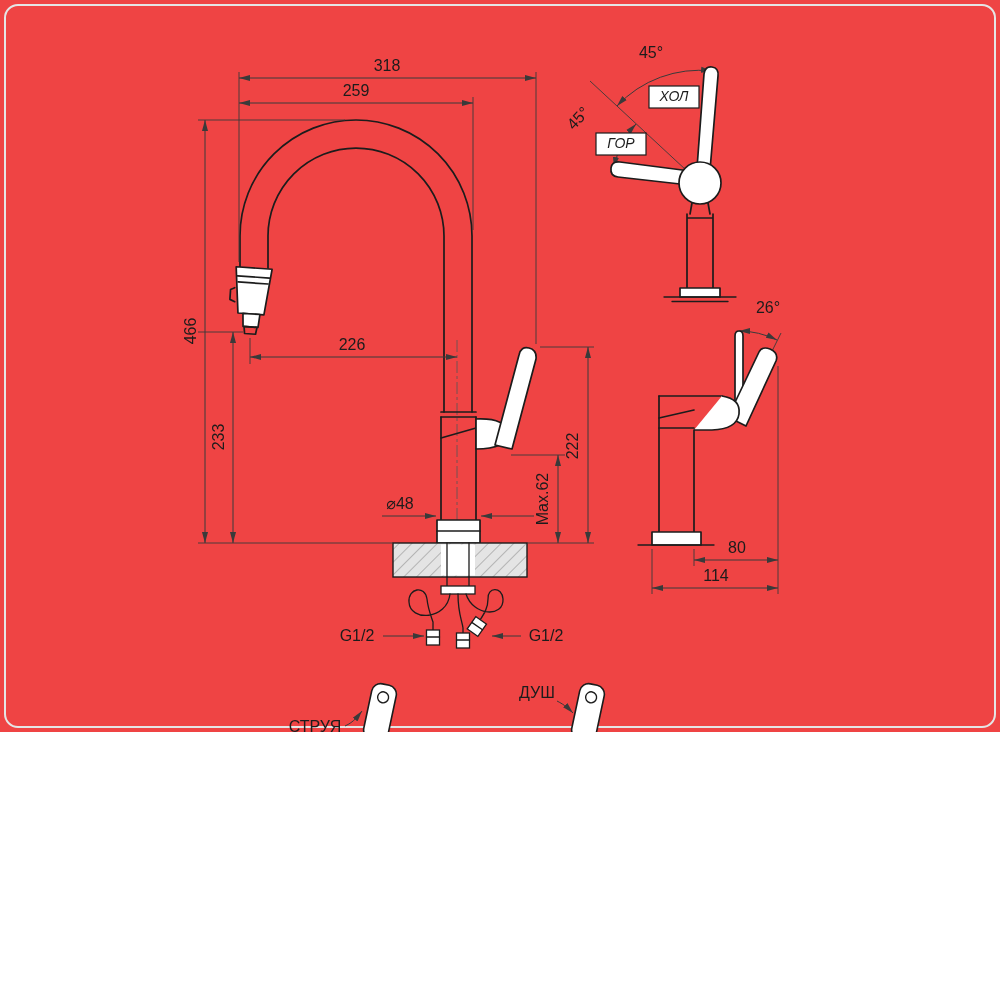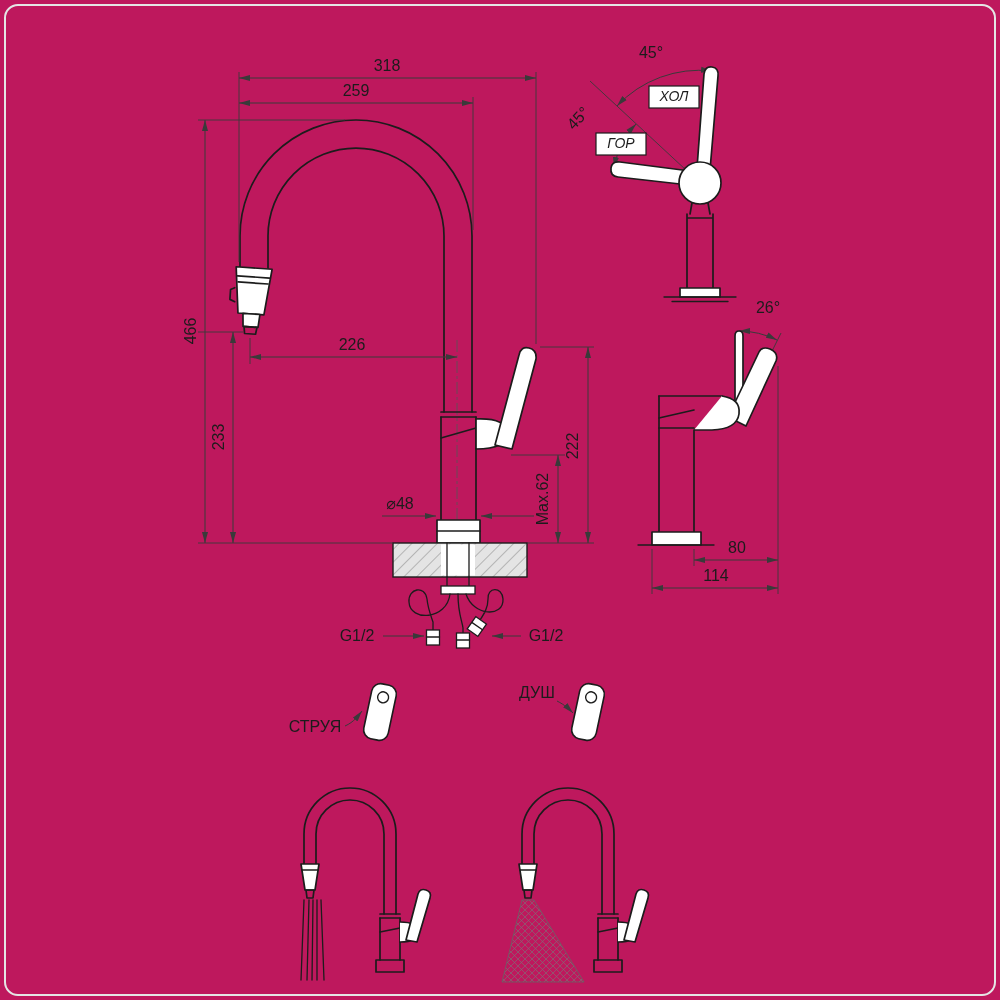--- a/index.html
+++ b/index.html
@@ -1,16 +1,16 @@
 <!DOCTYPE html>
 <html><head>
 <meta charset="utf-8">
 <style>
   html,body{margin:0;padding:0;background:#ffffff;}
-  .canvas{position:relative;width:1000px;height:1000px;background:#be185d;overflow:hidden;}
+  .canvas{position:relative;width:1000px;height:732px;background:#ef4444;overflow:hidden;}
   .frame{position:absolute;inset:4px;border:2px solid #e5e5e5;border-radius:14px;pointer-events:none;}
   svg{position:absolute;left:0;top:0;}
   text{font-family:"Liberation Sans","DejaVu Sans",sans-serif;font-size:16px;fill:#1c1c1c;}
   .ti{font-size:14px;font-style:italic;}
   .o{fill:none;stroke:#1c1c1c;stroke-width:1.7;stroke-linecap:round;stroke-linejoin:round;}
   .o2{fill:none;stroke:#1c1c1c;stroke-width:1.3;stroke-linecap:round;}
   .wf{fill:#ffffff;stroke:#1c1c1c;stroke-width:1.7;stroke-linejoin:round;}
   .e{fill:none;stroke:#3a3a3a;stroke-width:0.9;}
   .d{fill:none;stroke:#3a3a3a;stroke-width:1;marker-start:url(#ma);marker-end:url(#ma);}
   .l{fill:none;stroke:#3a3a3a;stroke-width:1;marker-end:url(#ma);}

